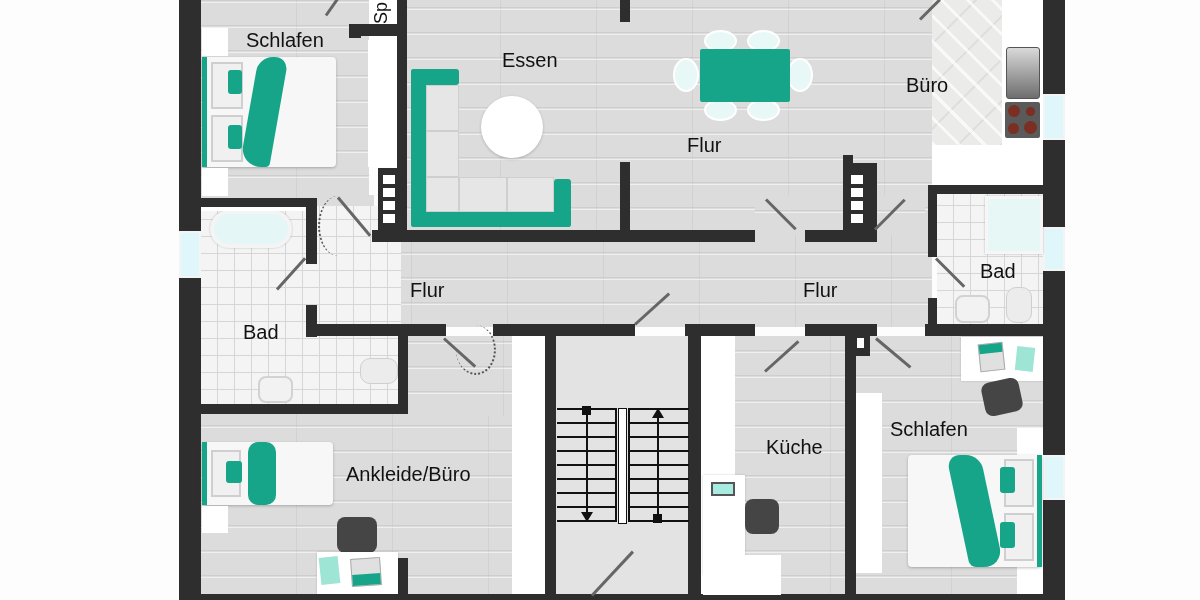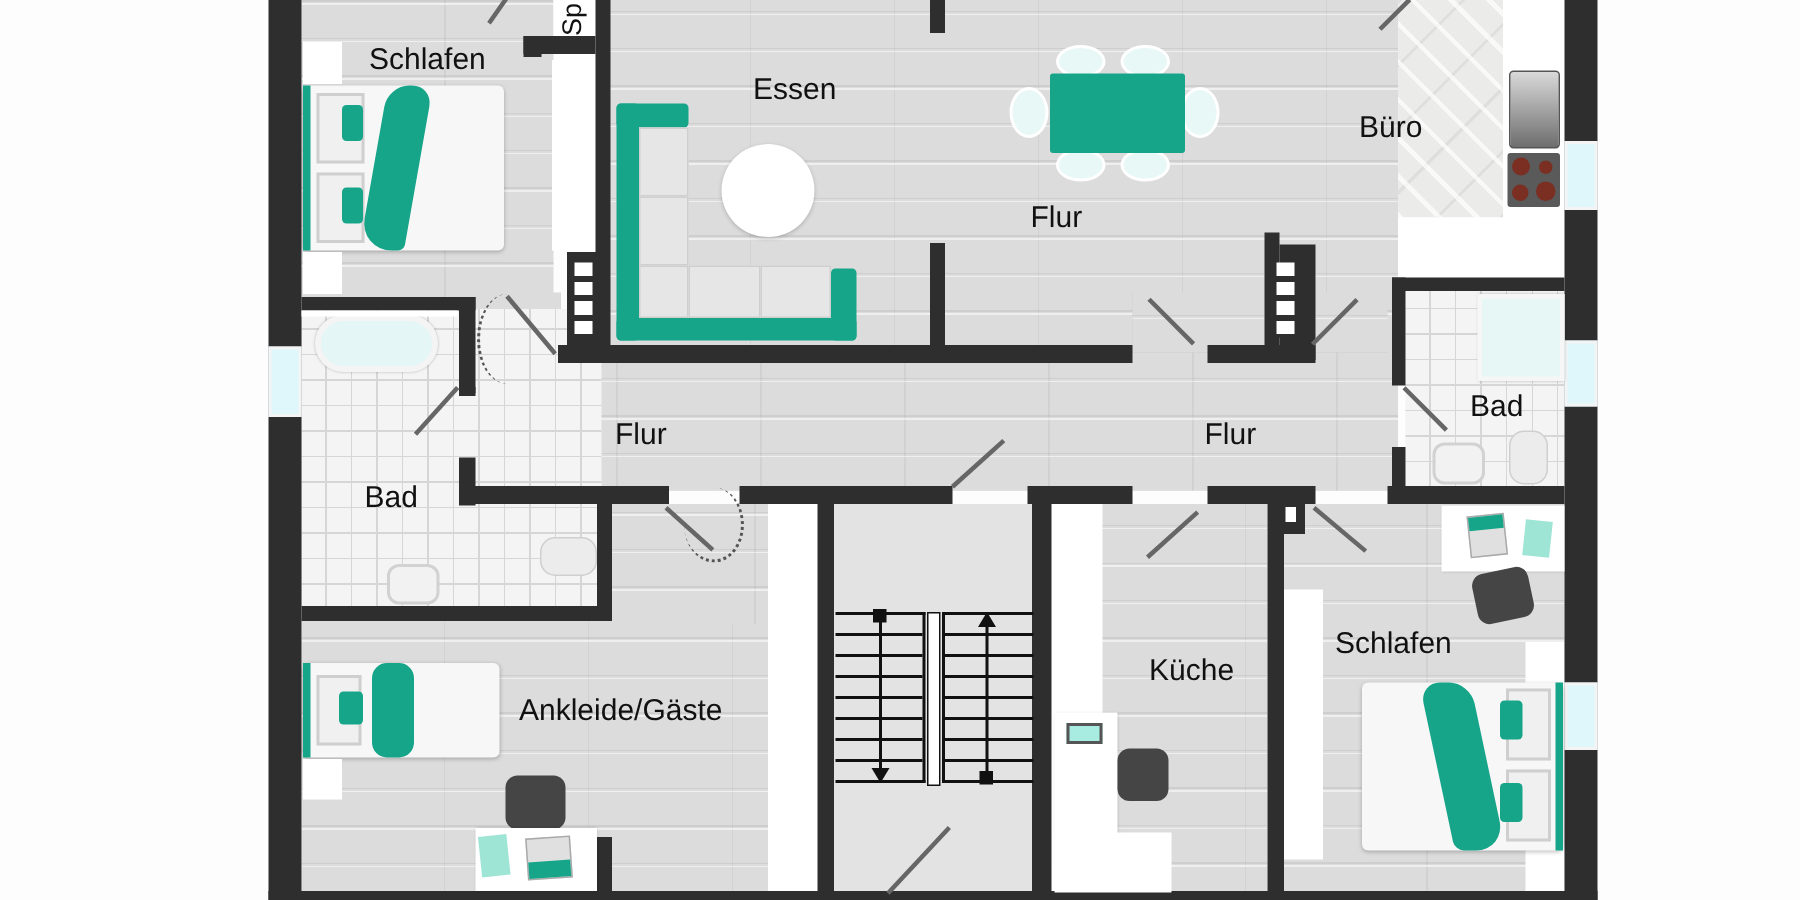--- a/index.html
+++ b/index.html
@@ -270,16 +270,16 @@
 
   <div class="abs label" style="left:246px;top:30px;">Schlafen</div>
   <div class="abs label" style="left:372px;top:24px;transform:rotate(-90deg);transform-origin:0 0;font-size:18px;">Sp</div>
   <div class="abs label" style="left:502px;top:50px;">Essen</div>
   <div class="abs label" style="left:687px;top:135px;">Flur</div>
   <div class="abs label" style="left:906px;top:75px;">Büro</div>
   <div class="abs label" style="left:410px;top:280px;">Flur</div>
   <div class="abs label" style="left:803px;top:280px;">Flur</div>
   <div class="abs label" style="left:243px;top:322px;">Bad</div>
   <div class="abs label" style="left:980px;top:261px;">Bad</div>
-  <div class="abs label" style="left:346px;top:464px;">Ankleide/Gäste</div>
+  <div class="abs label" style="left:346px;top:464px;">Ankleide/Büro</div>
   <div class="abs label" style="left:766px;top:437px;">Küche</div>
   <div class="abs label" style="left:890px;top:419px;">Schlafen</div>
 </div>
 
 </body></html>

